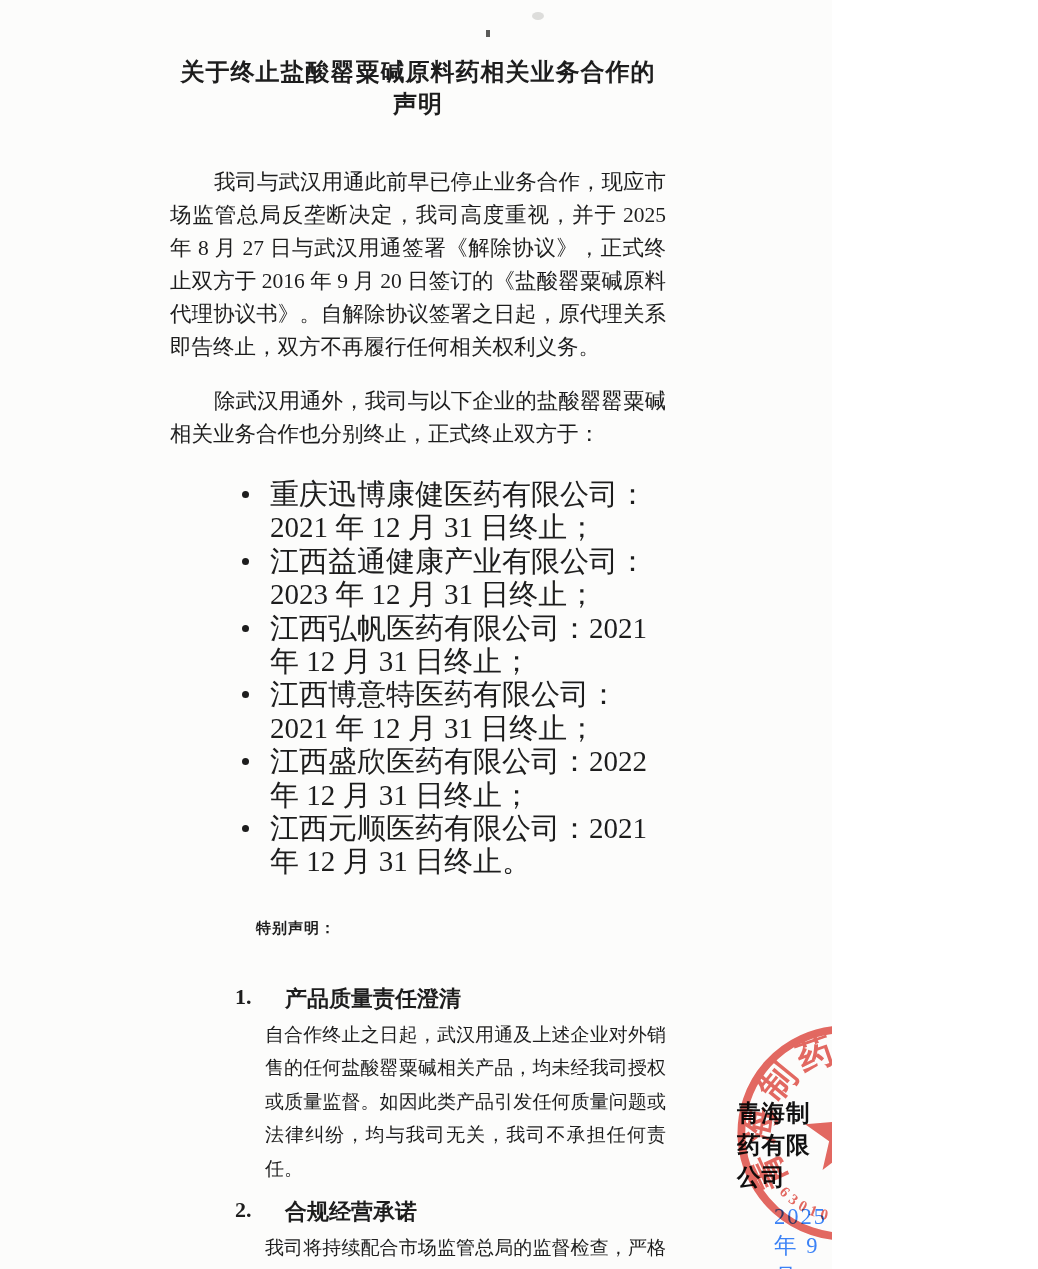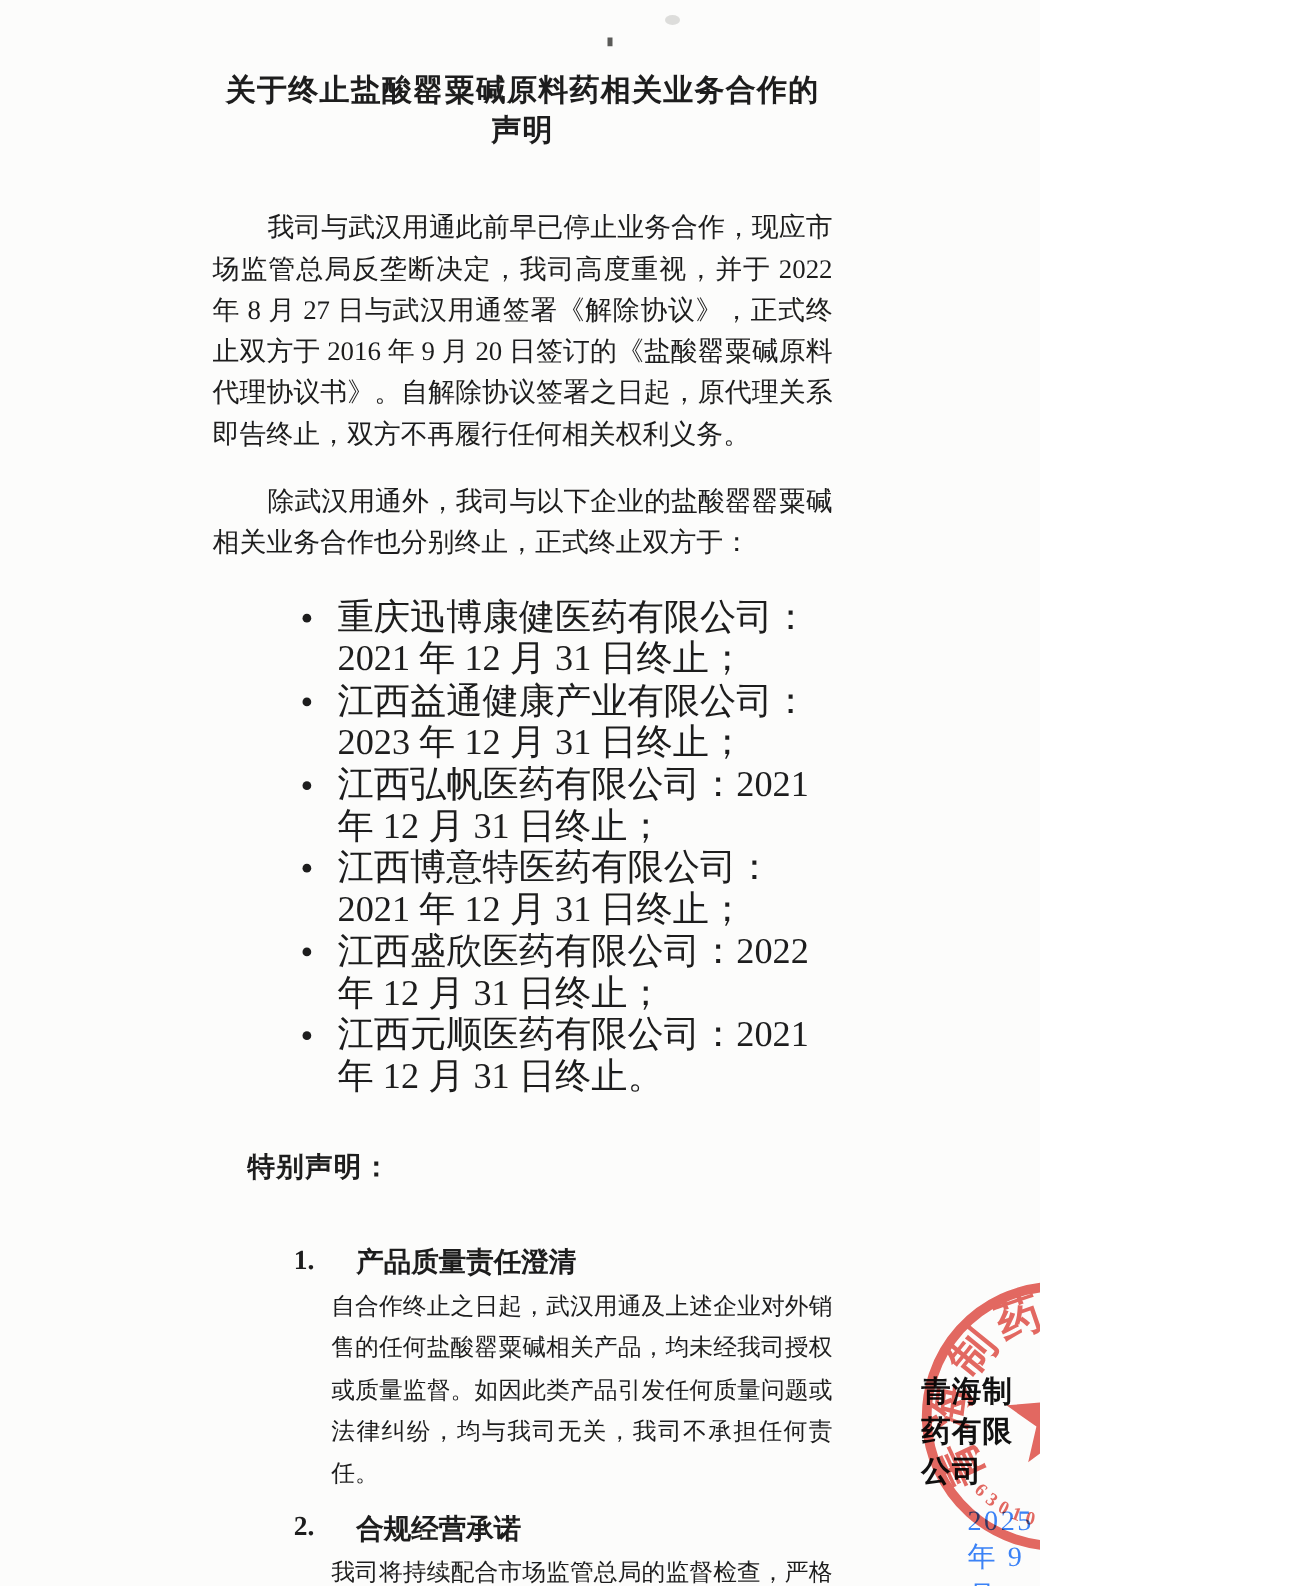--- a/index.html
+++ b/index.html
@@ -44,22 +44,22 @@
     content: "";
     position: absolute;
     left: 72px;
     top: 13px;
     width: 7px;
     height: 7px;
     border-radius: 50%;
     background: #1d1d1d;
   }
   .notice-heading {
-    margin: 40px 0 0 28px;
-    font-size: 22px;
+    margin: 40px 0 0 86px;
+    font-size: 15px;
     font-weight: bold;
     letter-spacing: 1px;
   }
   .numbered { margin-top: 46px; }
   .numbered + .numbered { margin-top: 12px; }
   .num-row {
     display: flex;
     margin-left: 65px;
     font-size: 22px;
     font-weight: bold;
@@ -112,21 +112,21 @@
 <div class="page">
 
   <div class="artifact artifact-1"></div>
   <div class="artifact artifact-2"></div>
 
   <div class="content">
 
     <h1 class="doc-title">关于终止盐酸罂粟碱原料药相关业务合作的声明</h1>
 
 
-    <p class="para">我司与武汉用通此前早已停止业务合作，现应市场监管总局反垄断决定，我司高度重视，并于 2022 年 8 月 27 日与武汉用通签署《解除协议》，正式终止双方于 2016 年 9 月 20 日签订的《盐酸罂粟碱原料代理协议书》。自解除协议签署之日起，原代理关系即告终止，双方不再履行任何相关权利义务。</p>
+    <p class="para">我司与武汉用通此前早已停止业务合作，现应市场监管总局反垄断决定，我司高度重视，并于 2025 年 8 月 27 日与武汉用通签署《解除协议》，正式终止双方于 2016 年 9 月 20 日签订的《盐酸罂粟碱原料代理协议书》。自解除协议签署之日起，原代理关系即告终止，双方不再履行任何相关权利义务。</p>
 
     <p class="para">除武汉用通外，我司与以下企业的盐酸罂罂粟碱相关业务合作也分别终止，正式终止双方于：</p>
 
     <ul class="bullets">
       <li>重庆迅博康健医药有限公司：2021 年 12 月 31 日终止；</li>
       <li>江西益通健康产业有限公司：2023 年 12 月 31 日终止；</li>
       <li>江西弘帆医药有限公司：2021 年 12 月 31 日终止；</li>
       <li>江西博意特医药有限公司：2021 年 12 月 31 日终止；</li>
       <li>江西盛欣医药有限公司：2022 年 12 月 31 日终止；</li>
       <li>江西元顺医药有限公司：2021 年 12 月 31 日终止。</li>

